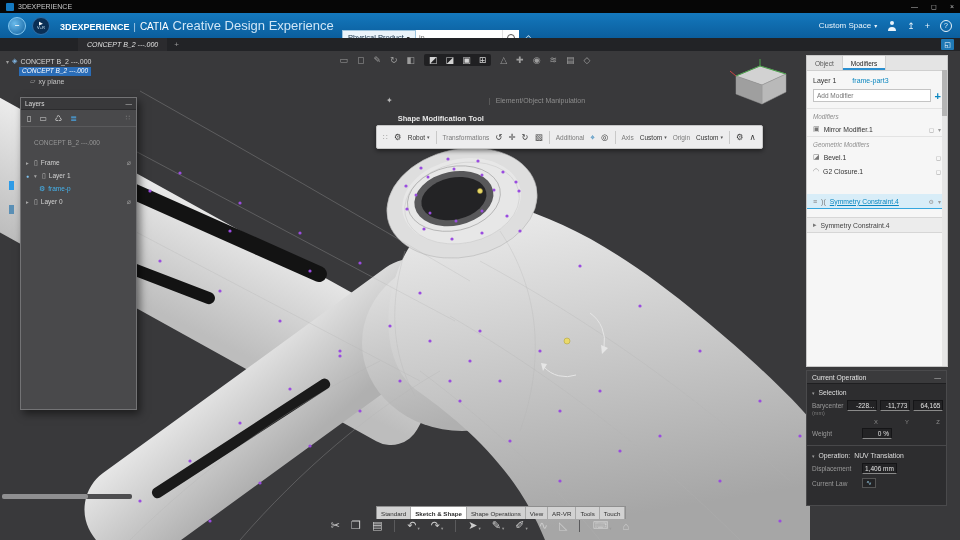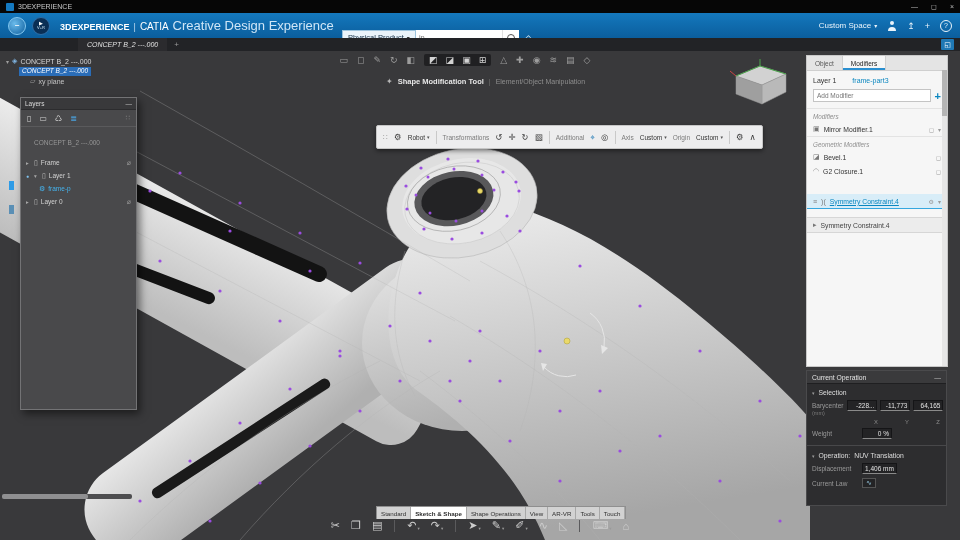--- a/index.html
+++ b/index.html
@@ -68,21 +68,21 @@
   .scene{position:absolute;left:0;top:0;}
 
   
   .tt{position:absolute;top:3px;left:60px;width:810px;display:flex;justify-content:center;
     gap:9px;align-items:center;font-size:9px;color:#9d9d9d;}
   .tt .dark{background:#202022;border-radius:2px;padding:1px 5px;display:flex;gap:8px;color:#d3d3d3;}
 
   
   .tl{position:absolute;top:26px;left:386px;display:flex;align-items:center;gap:5px;}
   .tl .ticon{color:#b9b9b9;font-size:8px;}
-  .tl .ttl{font-size:7.5px;font-weight:bold;color:#e6e6e6;}
+  .tl .ttl{font-size:7.5px;font-weight:bold;color:#e6e6e6;margin-top:37px;}
   .tl .tdv{font-size:7px;color:#6f6f6f;}
   .tl .tsub{font-size:7px;color:#8d8d8d;}
 
   
   .ct{position:absolute;top:74px;left:376px;height:22px;background:#ededee;border:1px solid #c6c6c6;
     border-radius:2px;display:flex;align-items:center;gap:6px;padding:0 6px;
     font-size:6.5px;color:#333;box-shadow:0 2px 4px rgba(0,0,0,.45);}
   .ct .grip{color:#a5a5a5;font-size:8px;}
   .ct .sep{width:1px;height:13px;background:#c9c9c9;}
   .ct .lab{color:#7b7b7b;}

